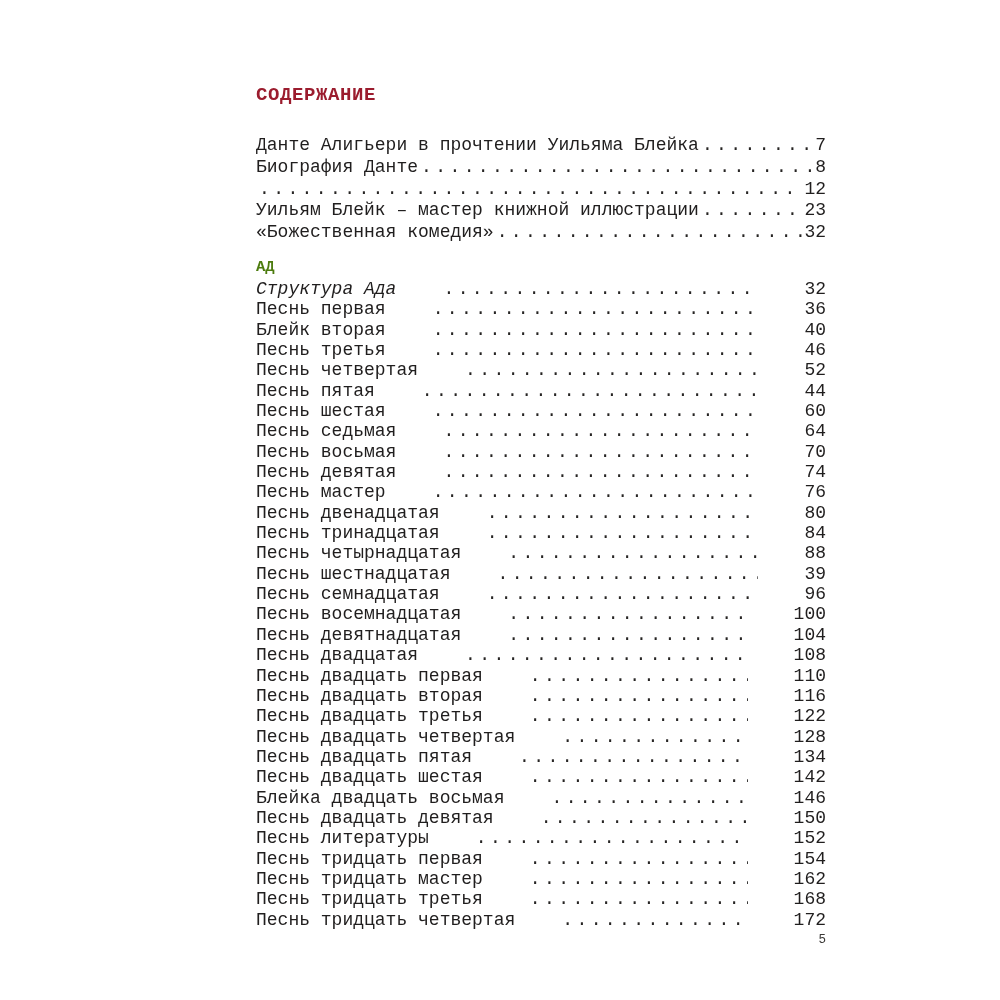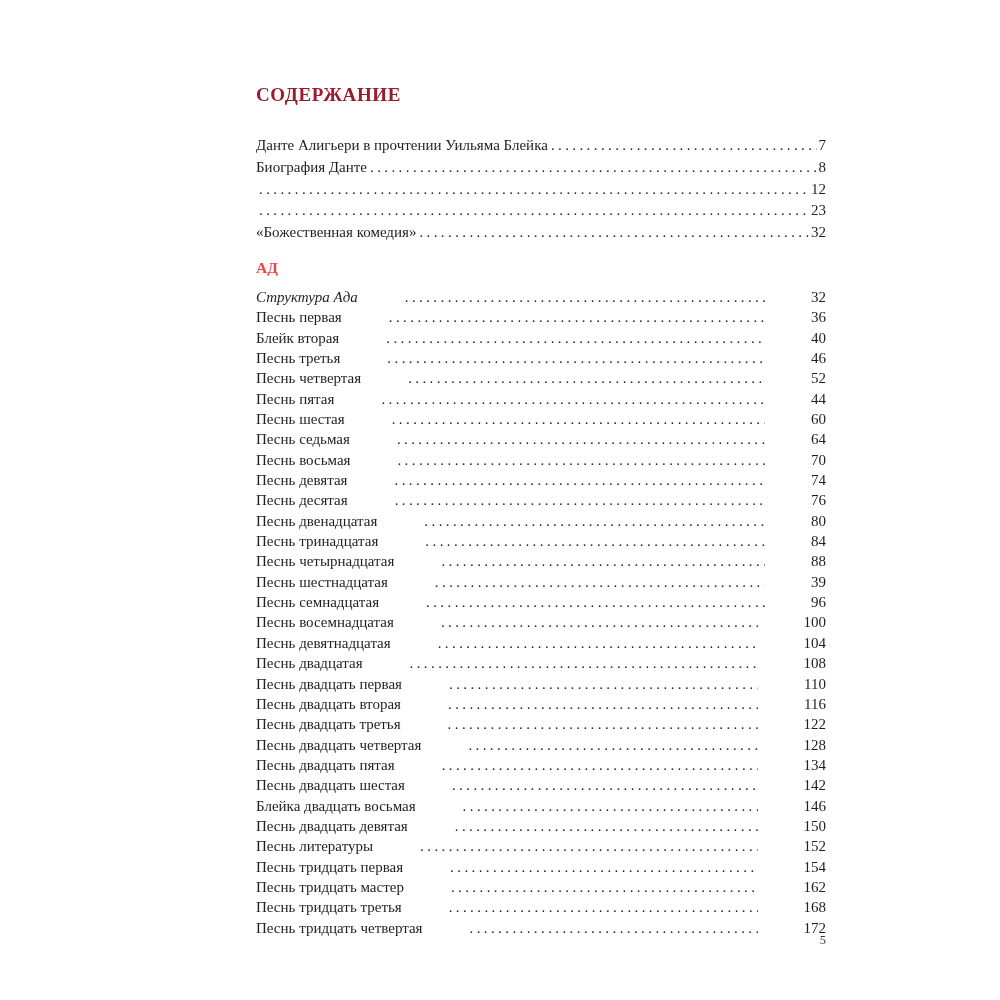--- a/index.html
+++ b/index.html
@@ -5,21 +5,21 @@
   html, body {
     margin: 0;
     padding: 0;
     background: #ffffff;
   }
   .page {
     position: relative;
     width: 836px;
     height: 1000px;
     background: #ffffff;
-    font-family: Liberation Serif, serif;
+    font-family: Liberation Mono, monospace;
     color: #201e1e;
     overflow: hidden;
   }
   .content {
     position: absolute;
     left: 256px;
     top: 84px;
     width: 570px;
   }
   .toc-main-heading {
@@ -30,21 +30,21 @@
     color: #9b1c2e;
     line-height: 22px;
   }
   .toc-list {
     margin: 0;
     padding: 0;
   }
   .toc-row {
     display: flex;
     align-items: baseline;
-    font-size: 15px;
+    font-size: 18px;
   }
   .intro-list .toc-row {
     line-height: 21.8px;
   }
   .section-list .toc-row {
     line-height: 20.35px;
     gap: 44px;
   }
   .toc-title {
     white-space: nowrap;
@@ -58,25 +58,25 @@
     white-space: nowrap;
     letter-spacing: 3.4px;
     padding-left: 3px;
     color: #262423;
   }
   .toc-page {
     white-space: nowrap;
     padding-left: 2px;
   }
   .section-heading {
-    margin: 13px 0 9px 0;
+    margin: 13px 0 1px 0;
     font-size: 15.5px;
     font-weight: bold;
     line-height: 21px;
-    color: #ef4444;
+    color: #4d7c0f;
   }
   .folio {
     position: absolute;
     left: 256px;
     top: 933px;
     width: 570px;
     text-align: right;
     font-size: 12.5px;
     color: #3a3836;
   }
@@ -97,20 +97,21 @@
         <div class="toc-row">
           <span class="toc-title">Биография Данте</span>
           <span class="toc-dots">........................................................................................................................................................................................................</span>
           <span class="toc-page">8</span>
         </div>
         <div class="toc-row">
           <span class="toc-dots">........................................................................................................................................................................................................</span>
           <span class="toc-page">12</span>
         </div>
         <div class="toc-row">
+          <span class="toc-title">Уильям Блейк – мастер книжной иллюстрации</span>
           <span class="toc-dots">........................................................................................................................................................................................................</span>
           <span class="toc-page">23</span>
         </div>
         <div class="toc-row">
           <span class="toc-title">«Божественная комедия»</span>
           <span class="toc-dots">........................................................................................................................................................................................................</span>
           <span class="toc-page">32</span>
         </div>
       </div>
 
@@ -161,21 +162,21 @@
           <span class="toc-title">Песнь восьмая</span>
           <span class="toc-dots">........................................................................................................................................................................................................</span>
           <span class="toc-page">70</span>
         </div>
         <div class="toc-row">
           <span class="toc-title">Песнь девятая</span>
           <span class="toc-dots">........................................................................................................................................................................................................</span>
           <span class="toc-page">74</span>
         </div>
         <div class="toc-row">
-          <span class="toc-title">Песнь десятая</span>
+          <span class="toc-title">Песнь мастер</span>
           <span class="toc-dots">........................................................................................................................................................................................................</span>
           <span class="toc-page">76</span>
         </div>
         <div class="toc-row">
           <span class="toc-title">Песнь двенадцатая</span>
           <span class="toc-dots">........................................................................................................................................................................................................</span>
           <span class="toc-page">80</span>
         </div>
         <div class="toc-row">
           <span class="toc-title">Песнь тринадцатая</span>

